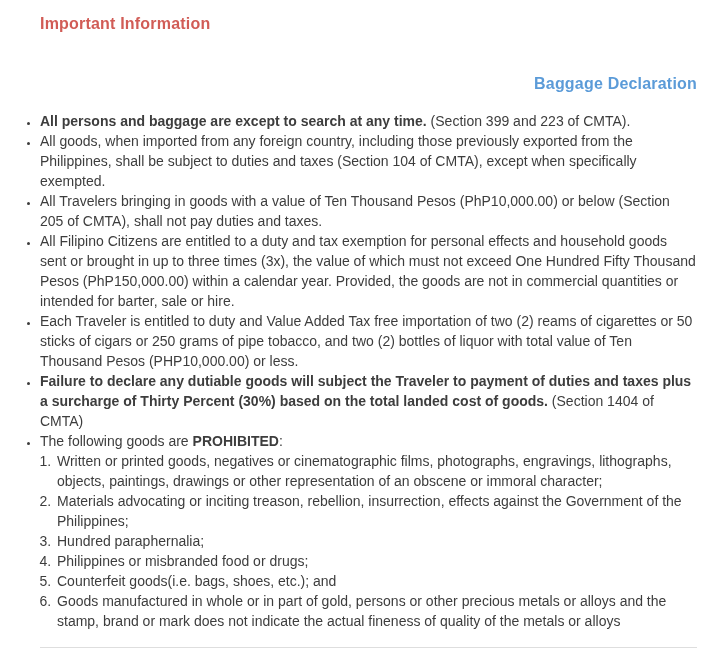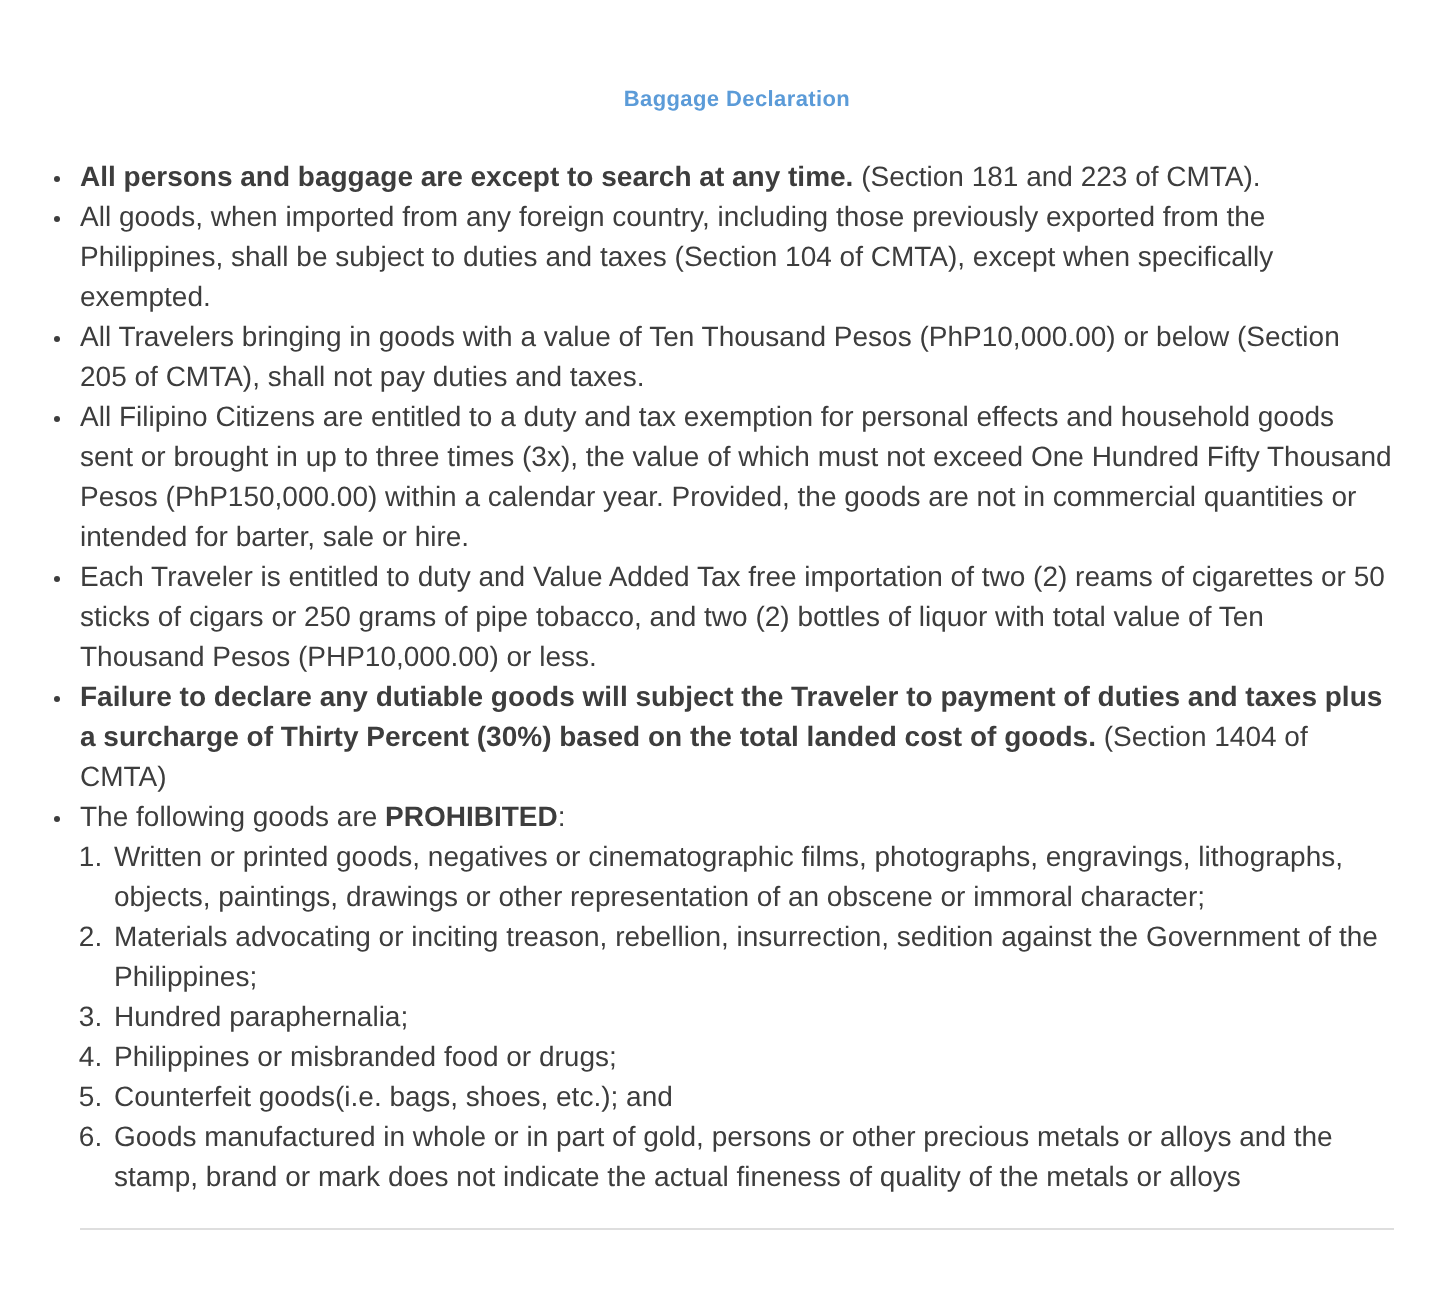--- a/index.html
+++ b/index.html
@@ -28,26 +28,26 @@
   }
   .section-title {
     margin: 0;
     font-size: 16px;
     line-height: 19px;
     font-weight: 700;
     color: var(--section-title);
     letter-spacing: 0.2px;
   }
   .subtitle {
-    margin: 27px 0 0 0;
-    font-size: 11px;
+    margin: 41px 0 0 0;
+    font-size: 16px;
     line-height: 19px;
     font-weight: 700;
     color: var(--subtitle);
-    text-align: center;
+    text-align: right;
     letter-spacing: 0.2px;
   }
   ul.rules {
     margin: 18px 0 0 0;
     padding-left: 0;
     list-style: disc outside;
   }
   ul.rules > li {
     margin: 0;
     padding: 0;
@@ -72,33 +72,34 @@
     margin: 16px 0 0 0;
     border: none;
     border-top: 1px solid var(--divider);
     height: 0;
   }
 </style>
 </head>
 <body>
 
 <div class="content">
+  <h1 class="section-title">Important Information</h1>
 
   <h2 class="subtitle">Baggage Declaration</h2>
 
   <ul class="rules">
-      <li><span class="bold">All persons and baggage are except to search at any time.</span><span> (Section 181 and 223 of CMTA).</span></li>
+      <li><span class="bold">All persons and baggage are except to search at any time.</span><span> (Section 399 and 223 of CMTA).</span></li>
       <li><span>All goods, when imported from any foreign country, including those previously exported from the Philippines, shall be subject to duties and taxes (Section 104 of CMTA), except when specifically exempted.</span></li>
       <li><span>All Travelers bringing in goods with a value of Ten Thousand Pesos (PhP10,000.00) or below (Section 205 of CMTA), shall not pay duties and taxes.</span></li>
       <li><span>All Filipino Citizens are entitled to a duty and tax exemption for personal effects and household goods sent or brought in up to three times (3x), the value of which must not exceed One Hundred Fifty Thousand Pesos (PhP150,000.00) within a calendar year. Provided, the goods are not in commercial quantities or intended for barter, sale or hire.</span></li>
       <li><span>Each Traveler is entitled to duty and Value Added Tax free importation of two (2) reams of cigarettes or 50 sticks of cigars or 250 grams of pipe tobacco, and two (2) bottles of liquor with total value of Ten Thousand Pesos (PHP10,000.00) or less.</span></li>
       <li><span class="bold">Failure to declare any dutiable goods will subject the Traveler to payment of duties and taxes plus a surcharge of Thirty Percent (30%) based on the total landed cost of goods.</span><span> (Section 1404 of CMTA)</span></li>
       <li><span>The following goods are </span><span class="bold">PROHIBITED</span><span>:</span><ol class="prohibited">
           <li>Written or printed goods, negatives or cinematographic films, photographs, engravings, lithographs, objects, paintings, drawings or other representation of an obscene or immoral character;</li>
-          <li>Materials advocating or inciting treason, rebellion, insurrection, sedition against the Government of the Philippines;</li>
+          <li>Materials advocating or inciting treason, rebellion, insurrection, effects against the Government of the Philippines;</li>
           <li>Hundred paraphernalia;</li>
           <li>Philippines or misbranded food or drugs;</li>
           <li>Counterfeit goods(i.e. bags, shoes, etc.); and</li>
           <li>Goods manufactured in whole or in part of gold, persons or other precious metals or alloys and the stamp, brand or mark does not indicate the actual fineness of quality of the metals or alloys</li>
         </ol></li>
     </ul>
 
   <hr class="divider">
 </div>
 

